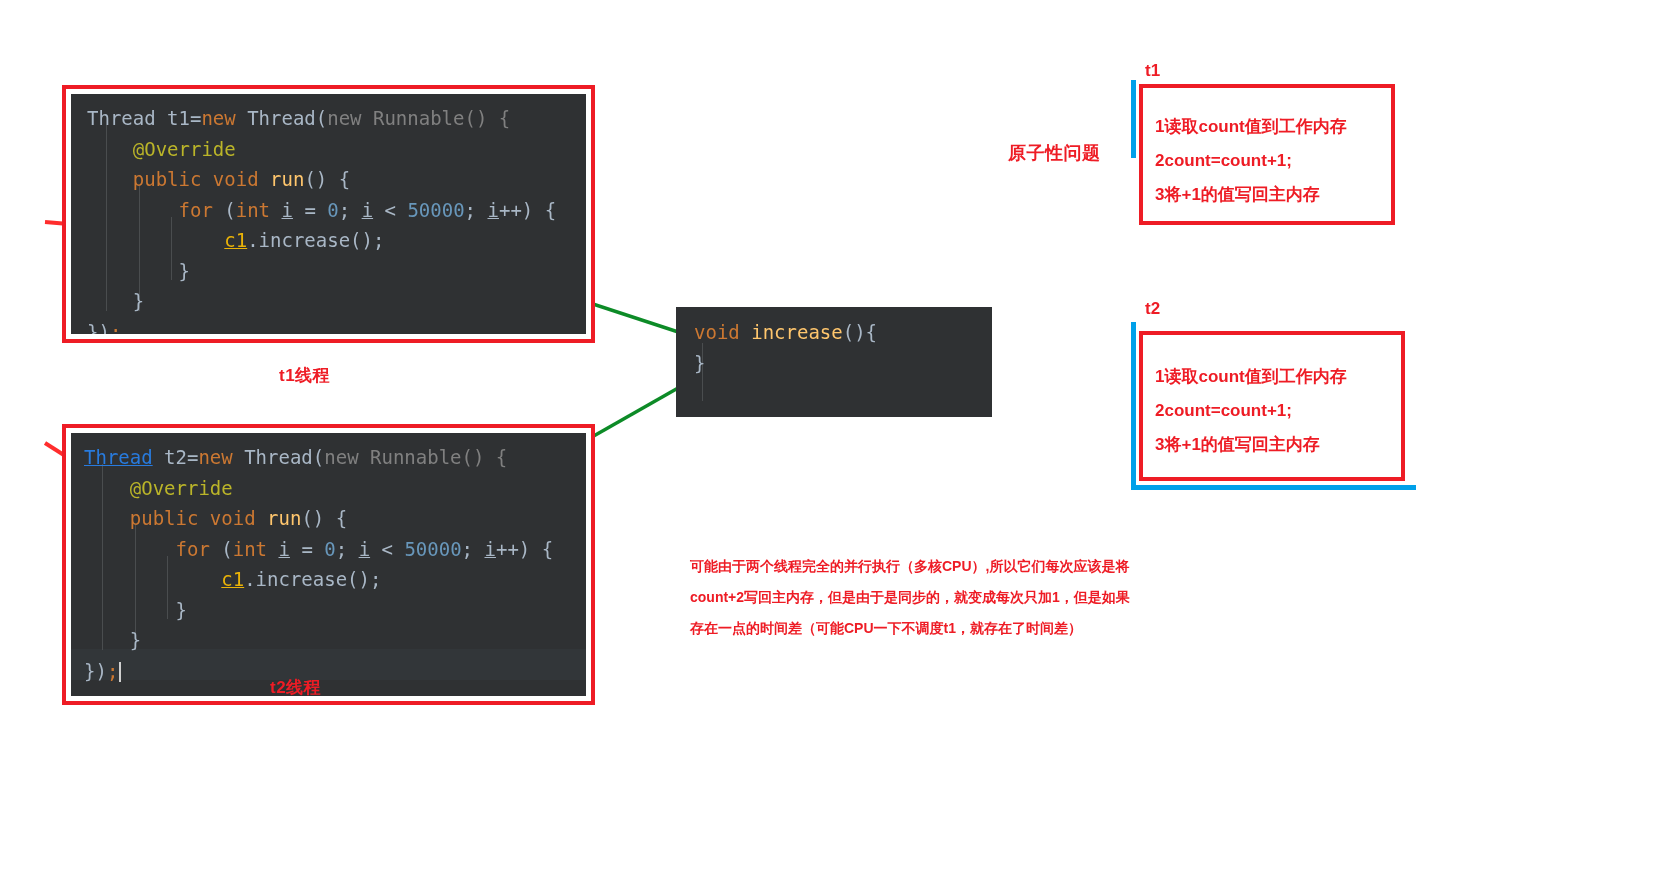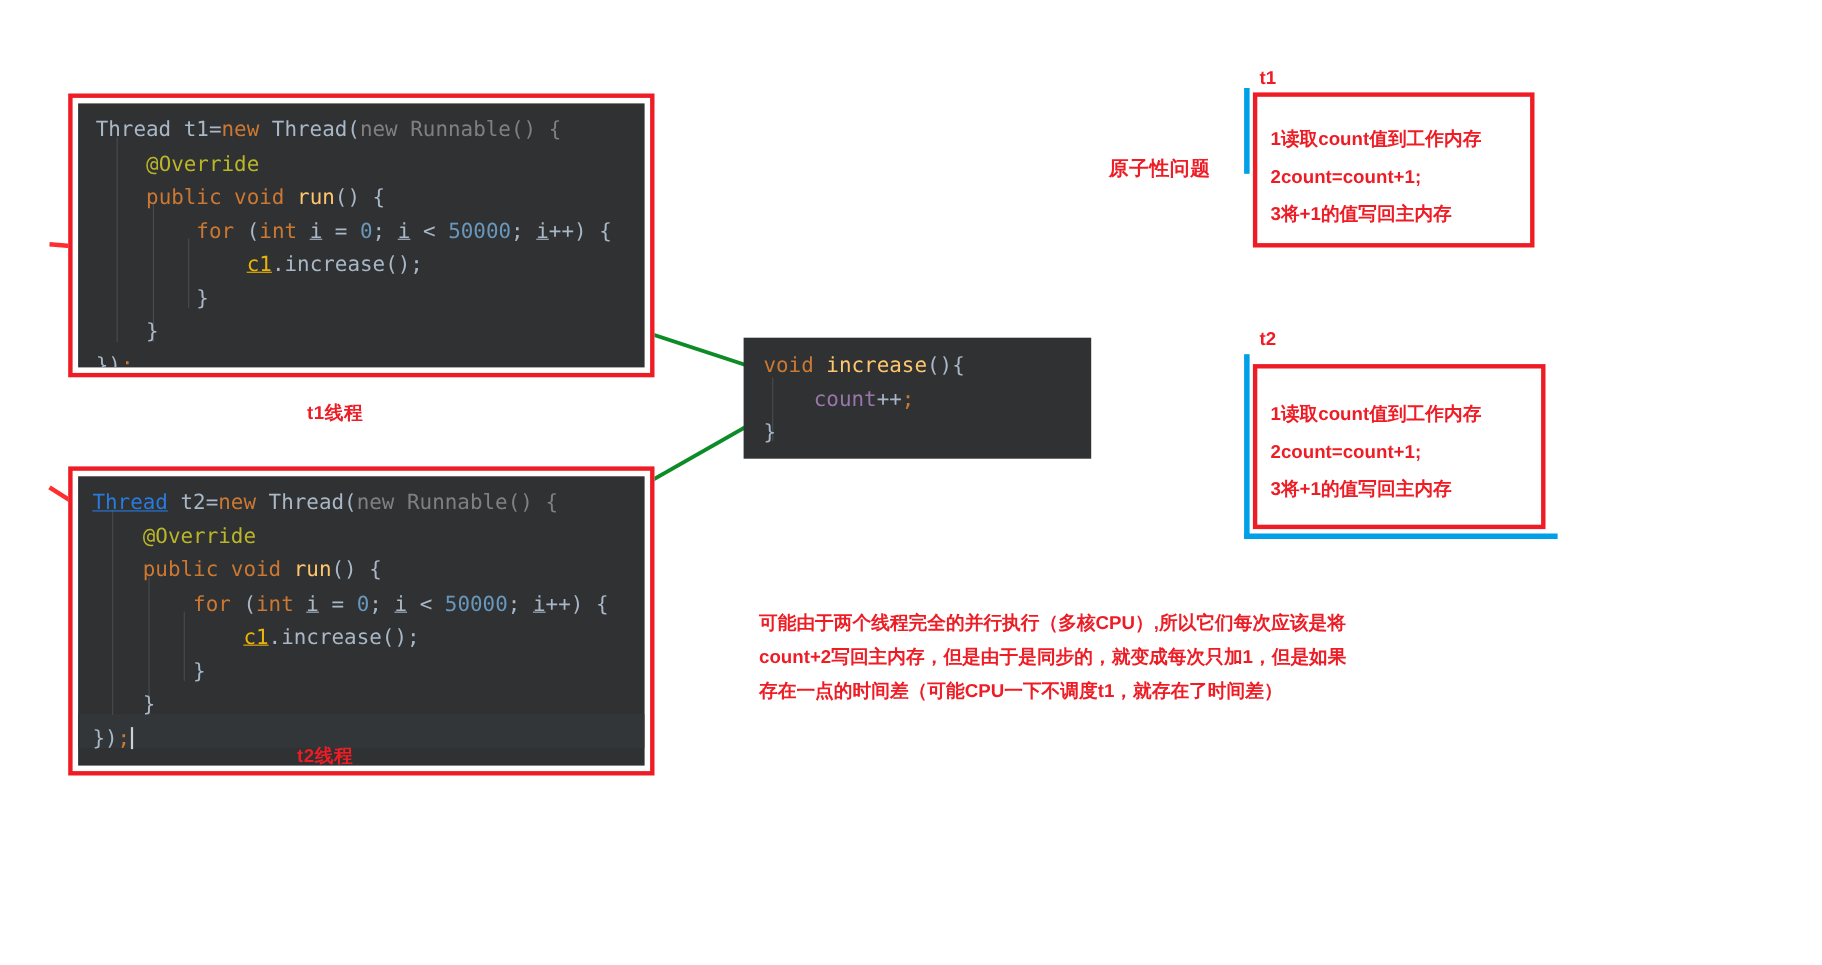--- a/index.html
+++ b/index.html
@@ -74,21 +74,21 @@
     line-height:34px;
   }
   .note-pad{padding:22px 0 0 12px;}
   .note-tag{
     position:absolute;color:#ee1c25;font-weight:bold;font-size:17px;
   }
   .cyan-v{position:absolute;background:#00a0e9;}
   .cyan-h{position:absolute;background:#00a0e9;}
 
   
-  .para{position:absolute;color:#ee1c25;font-weight:bold;font-size:17px;line-height:31px;white-space:nowrap;}
+  .para{position:absolute;color:#ee1c25;font-weight:bold;font-size:14px;line-height:31px;white-space:nowrap;}
 
   svg.arrows{position:absolute;left:0;top:0;width:1656px;height:877px;pointer-events:none;}
 </style>
 </head>
 <body>
 
 <svg class="arrows" viewBox="0 0 1656 877">
   <defs>
     <marker id="redhead" markerWidth="9" markerHeight="9" refX="7.5" refY="4.5" orient="auto">
       <polygon points="0,0.6 9,4.5 0,8.4" fill="#ff2d2d"></polygon>
@@ -143,21 +143,20 @@
       <div class="code-line"><span class="t-plain">})</span><span class="t-kw">;</span><span class="caret"></span></div>
     </div>
   </div>
 </div>
 <div class="cap" style="left:270px;top:676px;">t2线程</div>
 
 <div class="snippet" style="left:676px;top:307px;width:316px;height:110px;">
   <div class="guide" style="left:26px;top:36px;height:58px;background:#4a4d4f;"></div>
   <div style="padding:10px 0 0 18px;">
     <div class="code-line"><span class="t-kw">void </span><span class="t-meth">increase</span><span class="t-plain">(){</span></div>
-    <div class="code-line">    <span class="t-field">count</span><span class="t-plain">++</span><span class="t-kw">;</span></div>
     <div class="code-line"><span class="t-plain">}</span></div>
   </div>
 </div>
 
 <div class="cap" style="left:1008px;top:141px;font-size:18px;">原子性问题</div>
 
 <div class="cyan-v" style="left:1131px;top:80px;width:5px;height:78px;"></div>
 <div class="note-tag" style="left:1145px;top:61px;">t1</div>
 <div class="note-box" style="left:1139px;top:84px;width:256px;height:141px;">
   <div class="note-pad">

